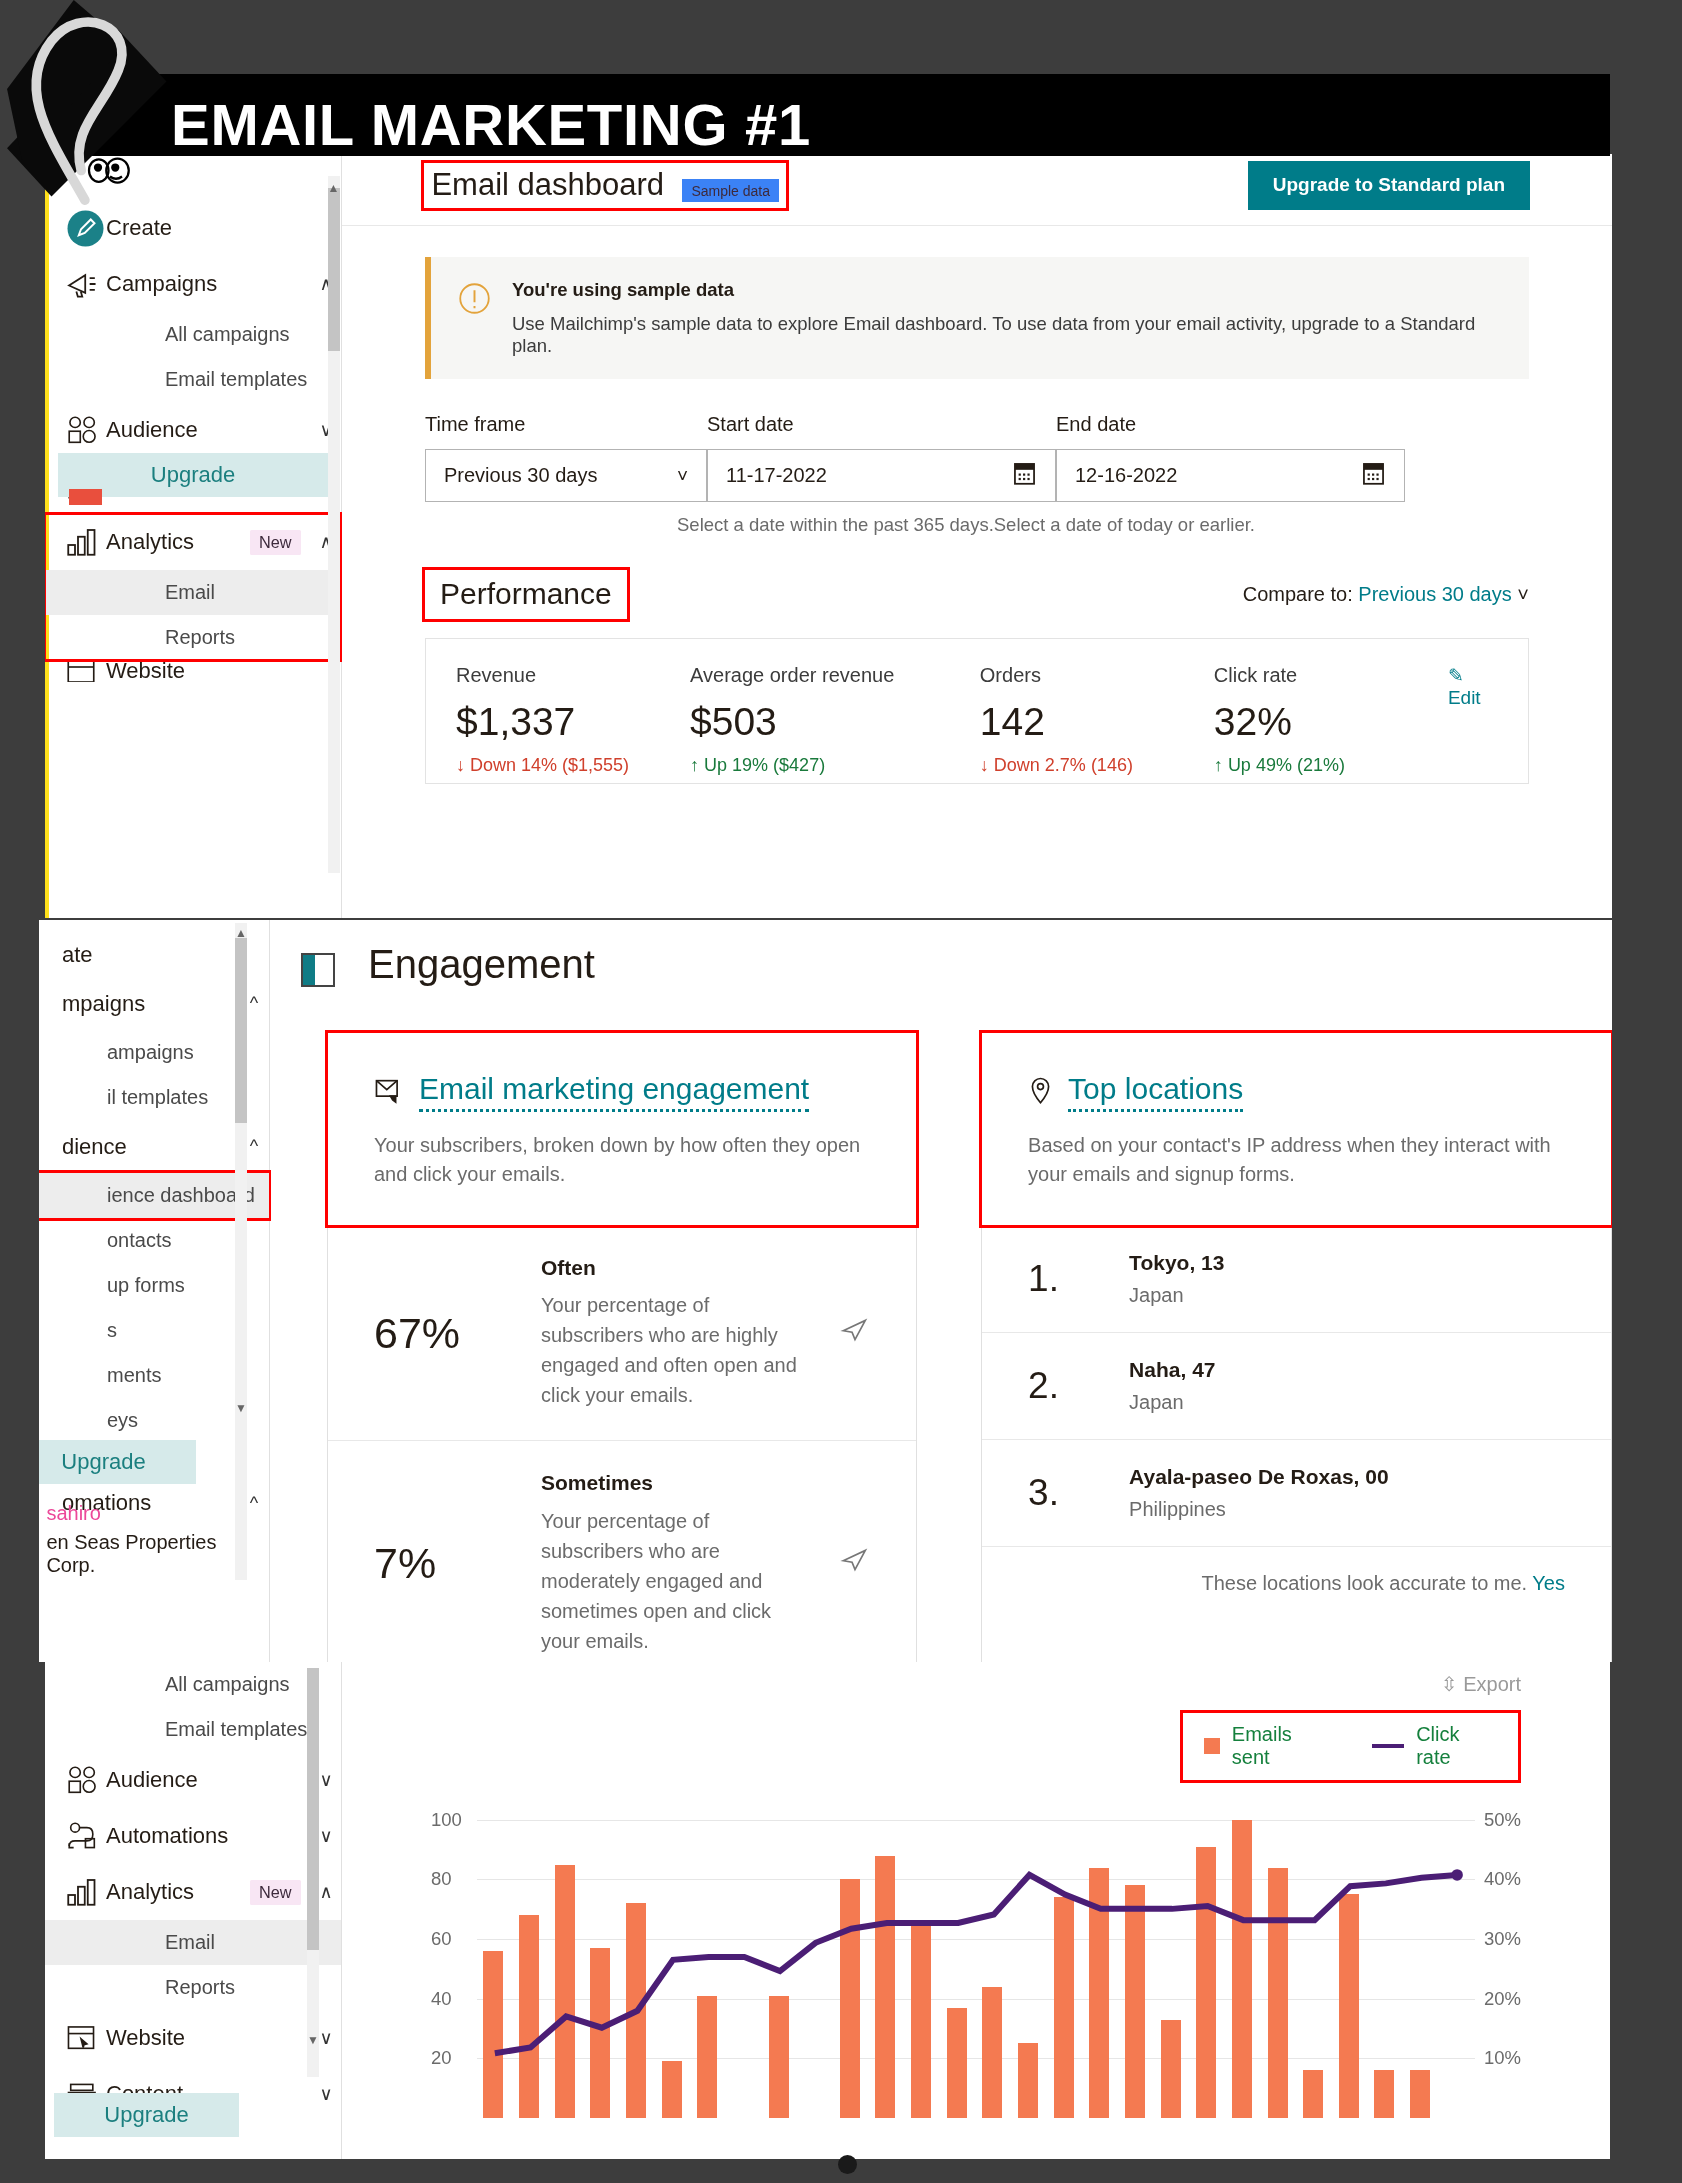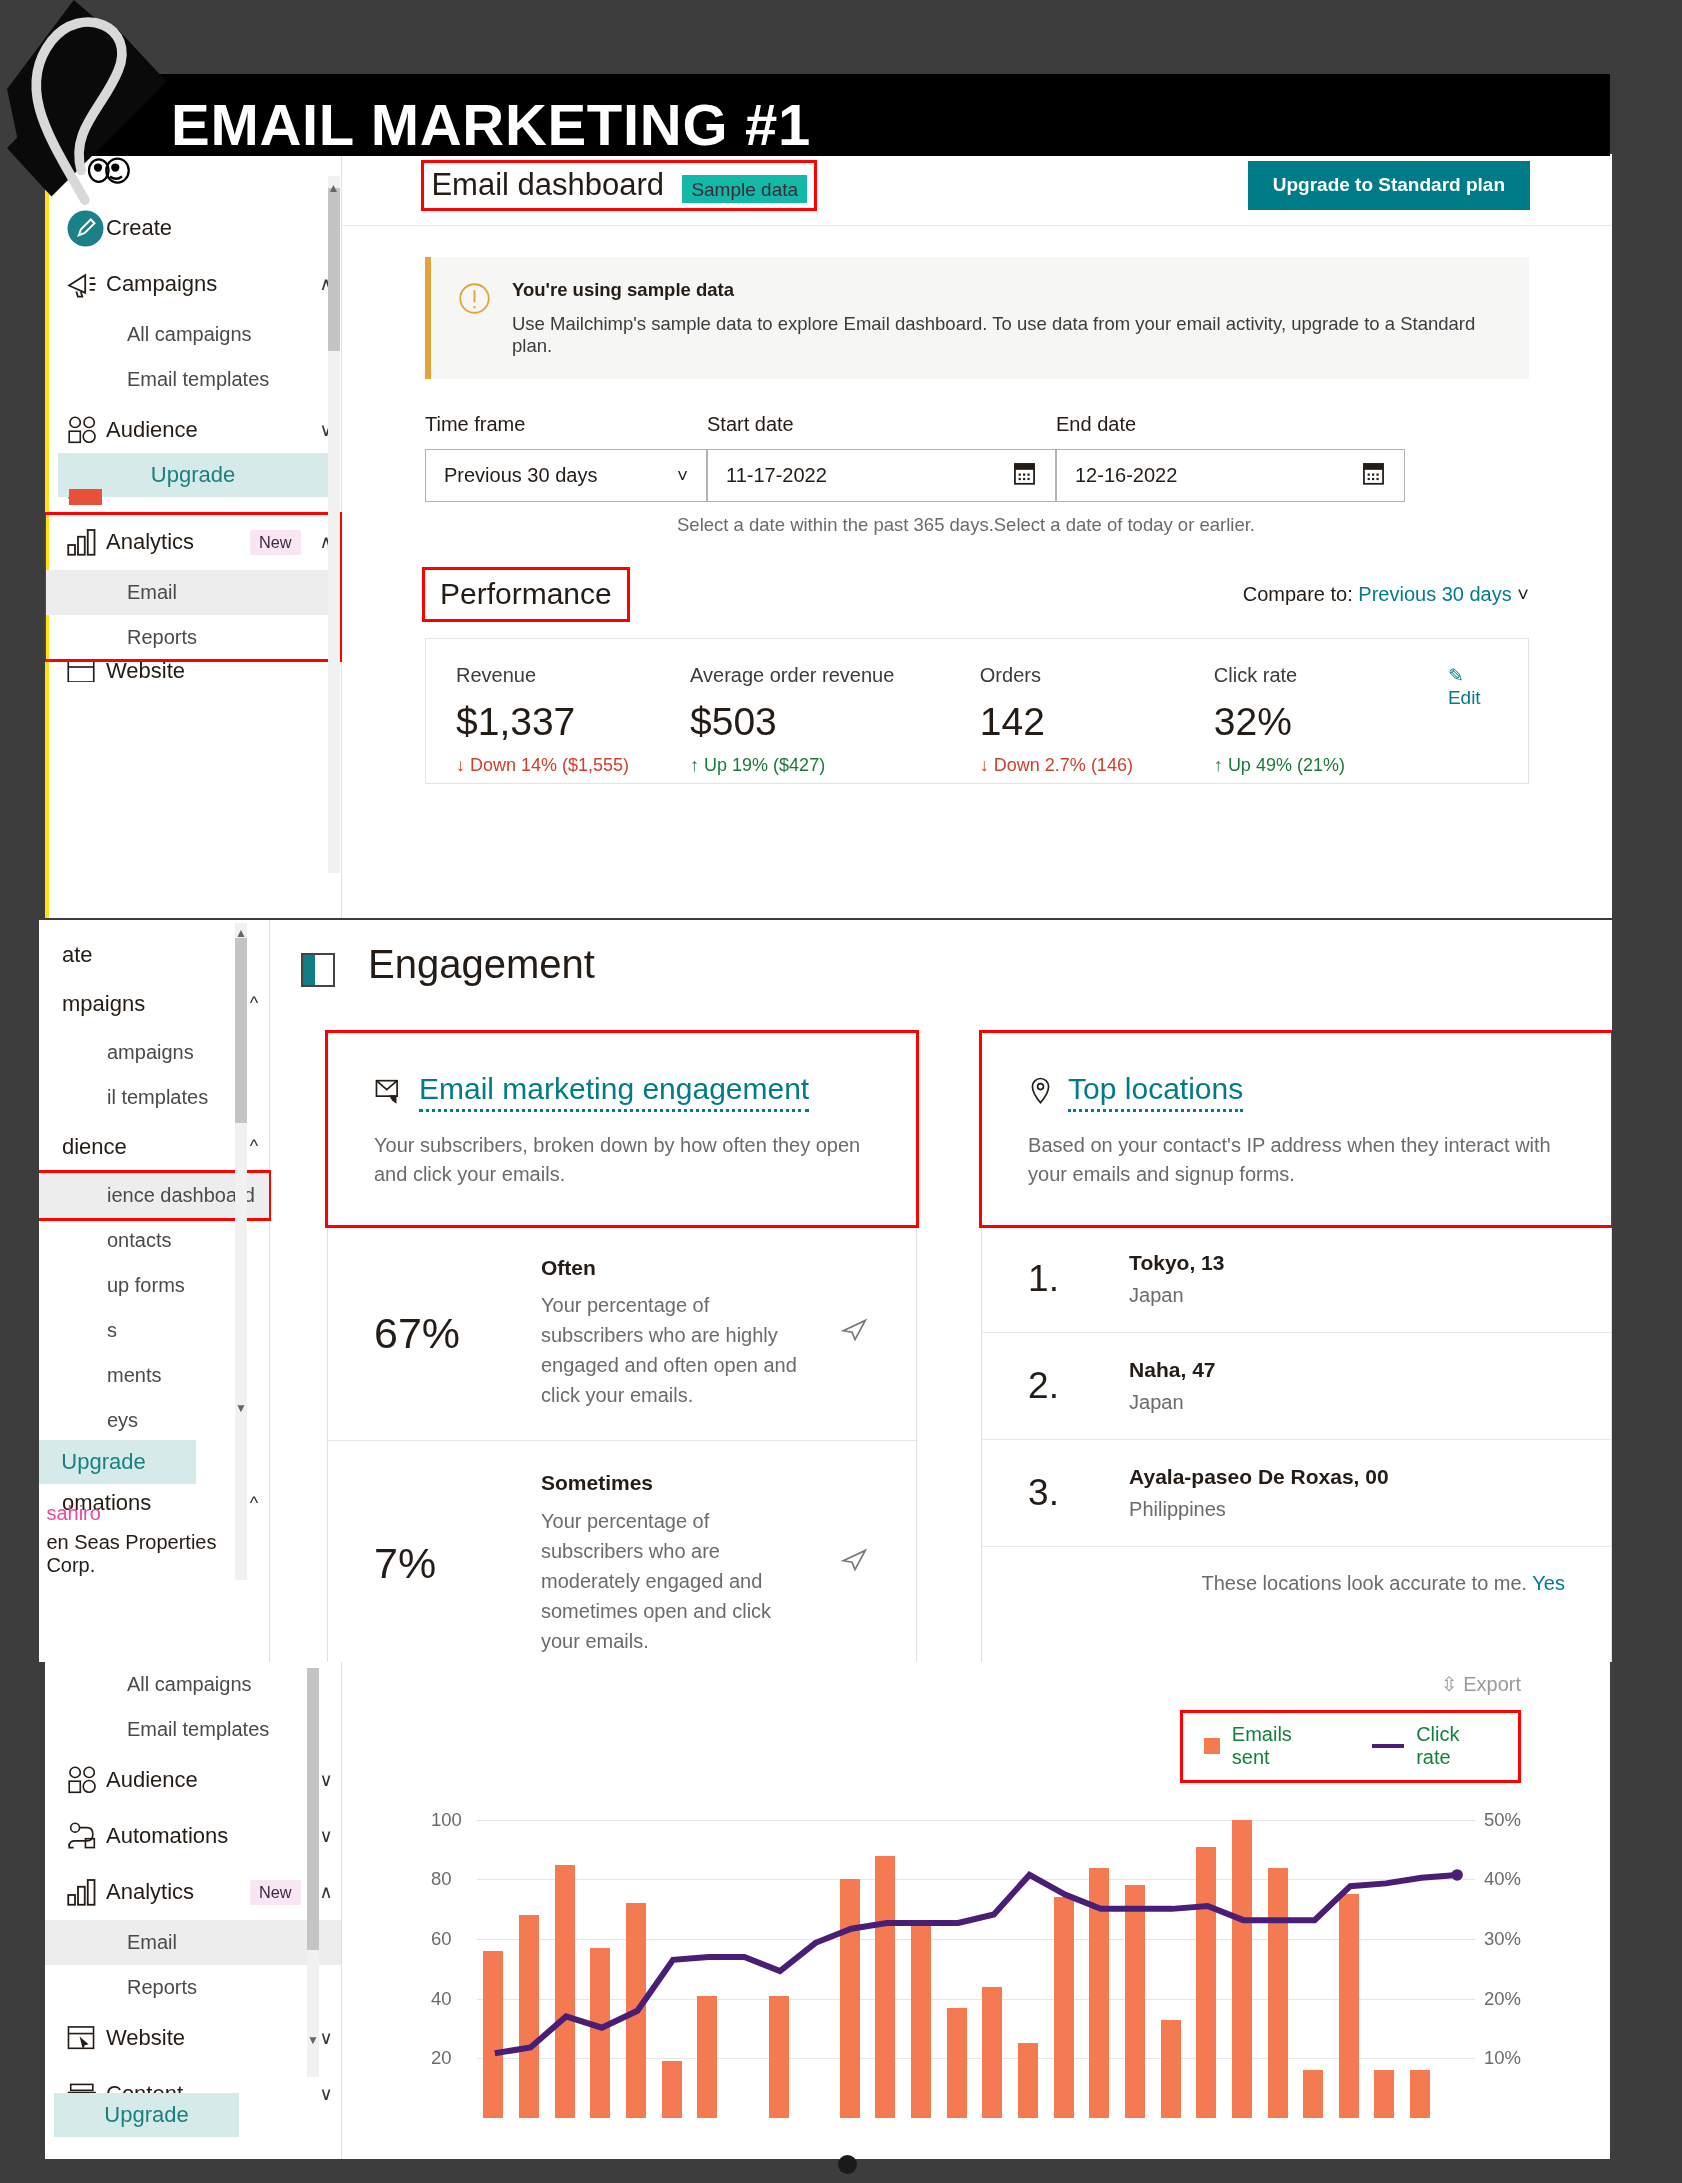--- a/index.html
+++ b/index.html
@@ -34,42 +34,42 @@
   
   .sidebar { position: absolute; top: 0; background: #fff; border-right: 0.7px solid #e0e0e0; }
   .yellowbar { position: absolute; left: 0; top: 0; width: 3.7px; height: 100%; background: #ffe01b; }
   .sb-item {
     display: flex; align-items: center; height: 56px;
     padding-left: 21px; font-size: 22px; color: #241c15; justify-content: center;
   }
   .sb-item .ico { width: 40px; flex: 0 0 40px; display: flex; align-items: center; }
   .sb-item .lbl { flex: 1; }
   .sb-item .chev { width: 30px; text-align: center; font-size: 18px; color: #333; }
-  .sb-sub { padding-left: 82px; font-size: 20px; color: #4a4a4a; height: 45px; display: flex; align-items: center; }
+  .sb-sub { padding-left: 120px; font-size: 20px; color: #4a4a4a; height: 45px; display: flex; align-items: center; }
   .sb-sub.active { background: #ededed; }
   .badge-new {
     background: #f8e6f4; color: #3d2a3c; font-size: 16.3px;
     padding: 3px 9px; margin-right: 10.4px; border-radius: 1.5px;
   }
   .upgrade-btn {
     background: #d6eaea; color: #1b7f7f; font-size: 22px;
     text-align: center; padding: 9px 0; margin: 16.3px 13.4px;
   }
   .sb-scroll { position: absolute; right: 1.5px; top: 22px; width: 12px; bottom: 45px; background: #f1f1f1; }
   .sb-thumb { position: absolute; left: 0; width: 12px; background: #c4c4c4; }
   .sb-arrow { position: absolute; right: 1.5px; width: 12px; text-align: center; font-size: 12px; color: #666; }
 
   
   .p1-side { left: 0; width: 297px; height: 764px; }
   .mc-logo { position: absolute; left: 41px; top: 0px; font-size: 27px; }
   .p1-main { position: absolute; left: 297px; top: 0; right: 0; bottom: 0; background: #fff; }
   .p1-head { display: flex; align-items: center; padding: 10.4px 82px 0 82px; height: 52px; }
   .p1-title { font-size: 31px; color: #241c15; }
   .tag-sample {
-    background: #14b8a6; color: #3d2a3c; font-size: 19px;
+    background: #3b82f6; color: #3d2a3c; font-size: 14px;
     padding: 3.7px 9px; margin-left: 15px; margin-top: 47px;
   }
   .btn-teal {
     margin-left: auto; background: #007c89; color: #fff;
     font-size: 19px; padding: 13.4px 25px; font-weight: bold;
   }
   .divider { height: 0.7px; background: #e8e8e8; margin: 19px 0 0 0; }
   .notice {
     margin: 31px 83px 0 83px; background: #f6f6f4;
     border-left: 6px solid #e3a33b; padding: 22px 27px;

